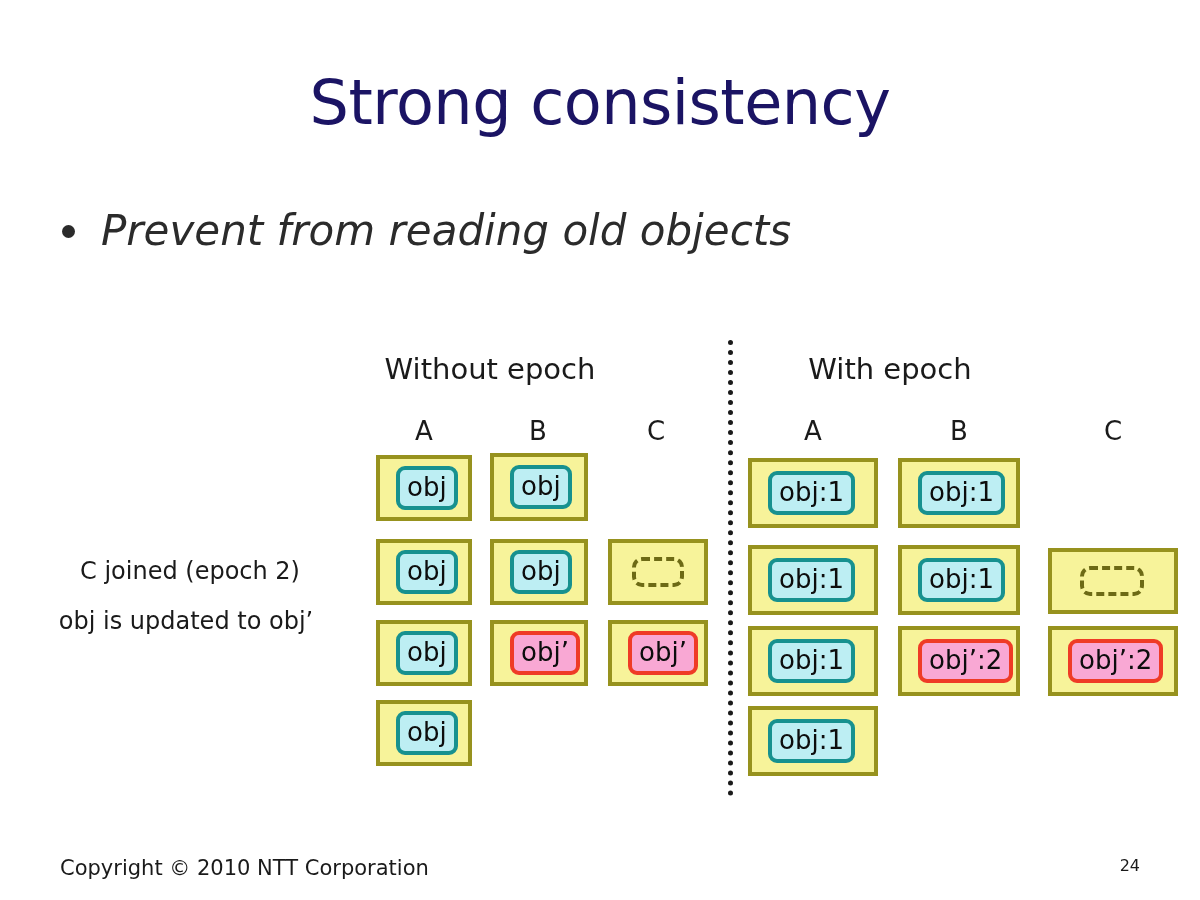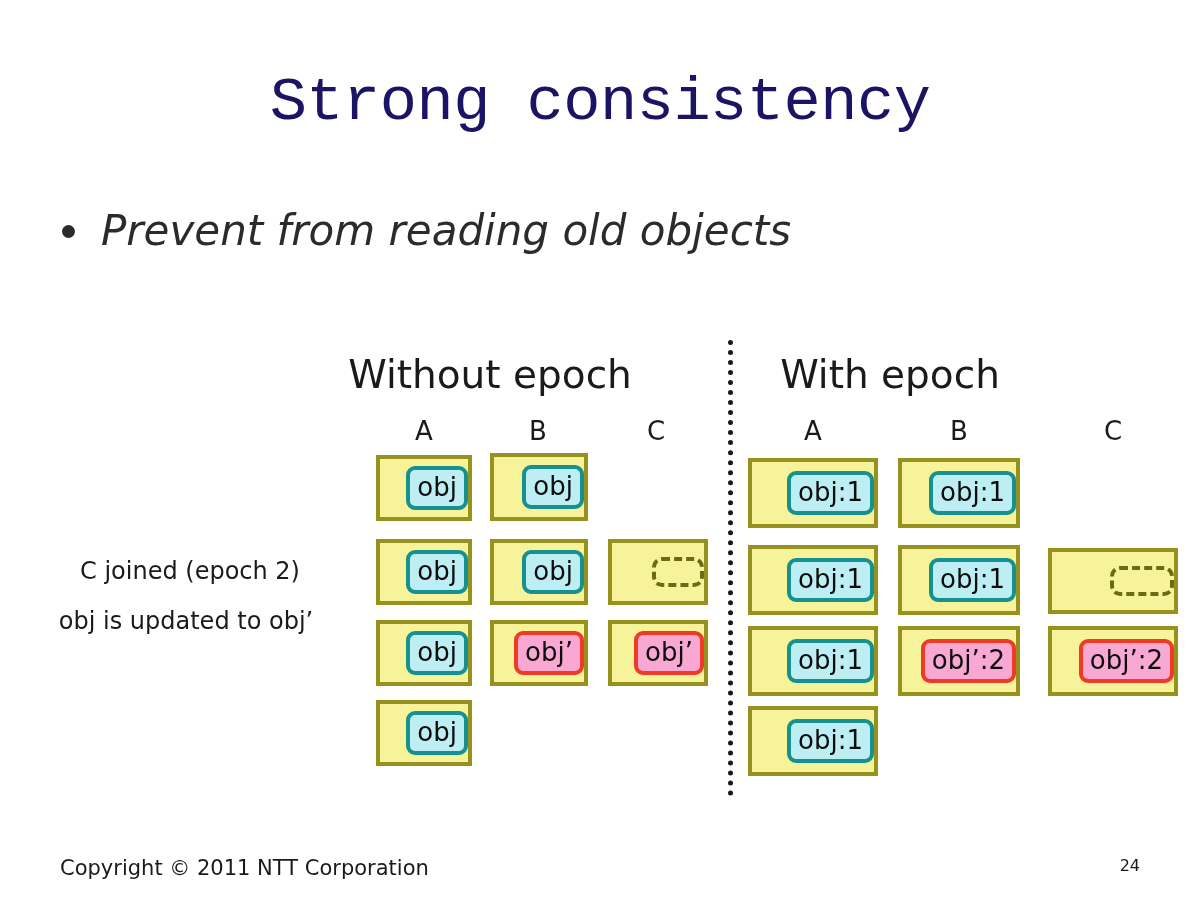--- a/index.html
+++ b/index.html
@@ -21,21 +21,20 @@
     position: absolute;
     left: 0;
     top: 72px;
     width: 1200px;
     text-align: center;
     font-size: 62px;
     font-weight: 400;
     color: #1b1464;
     letter-spacing: -0.5px;
     line-height: 1;
-    font-family: Liberation Mono, monospace;
   }
 
   
   #bullet-row {
     position: absolute;
     left: 62px;
     top: 208px;
     display: flex;
     align-items: center;
   }
@@ -59,21 +58,21 @@
   #diagram {
     position: absolute;
     left: 0;
     top: 0;
     width: 1200px;
     height: 900px;
   }
 
   .section-title {
     position: absolute;
-    font-size: 39px;
+    font-size: 29px;
     color: #1a1a1a;
     white-space: nowrap;
     text-align: center;
   }
 
   .col-head {
     position: absolute;
     font-size: 26px;
     color: #1a1a1a;
     text-align: center;
@@ -99,21 +98,21 @@
   }
 
   
   .node-box {
     position: absolute;
     background: #f7f39a;
     border: 4px solid #97921e;
     box-sizing: border-box;
     display: flex;
     align-items: center;
-    justify-content: flex-end;
+    justify-content: flex-start;
   }
 
   
   .badge {
     position: relative;
     box-sizing: border-box;
     border-radius: 9px;
     font-size: 26px;
     line-height: 1;
     padding: 4px 7px 6px 7px;
@@ -239,14 +238,14 @@
   <div class="node-box" style="left:1048px; top:626px; width:130px; height:70px;">
     <span class="badge red">obj’:2</span>
   </div>
 
   <div class="node-box" style="left:748px; top:706px; width:130px; height:70px;">
     <span class="badge cyan">obj:1</span>
   </div>
 
 </div>
 
-<div id="footer-copyright">Copyright © 2011 NTT Corporation</div>
+<div id="footer-copyright">Copyright © 2010 NTT Corporation</div>
 <div id="footer-pagenum">24</div>
 
 </body></html>

